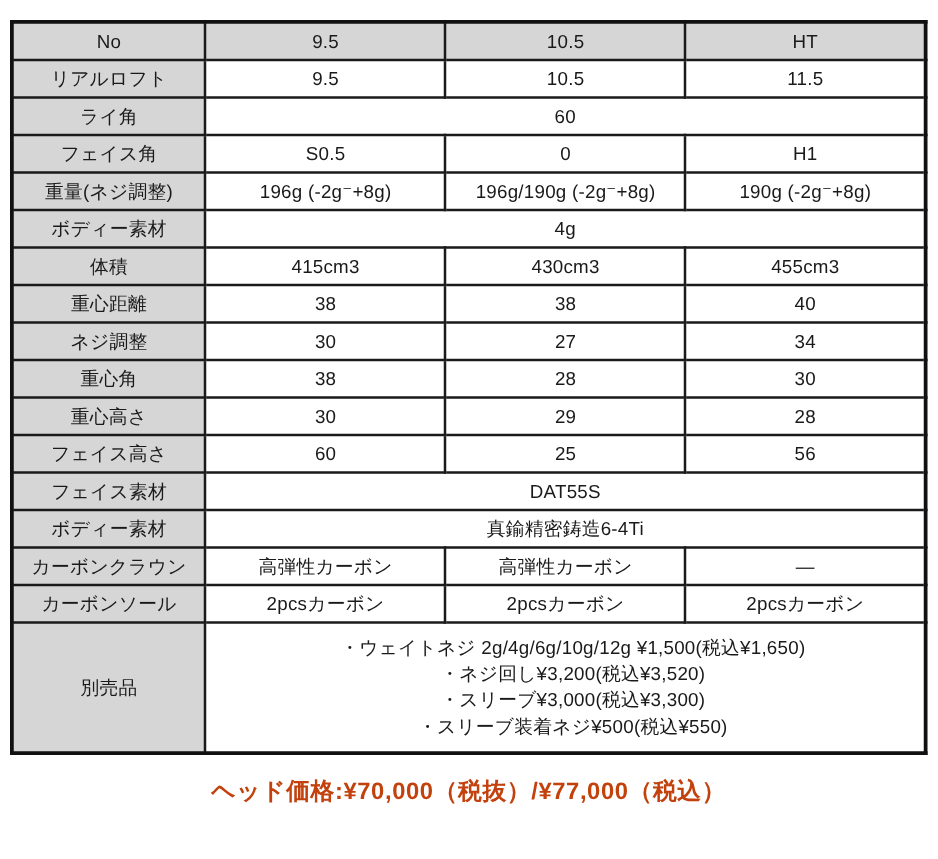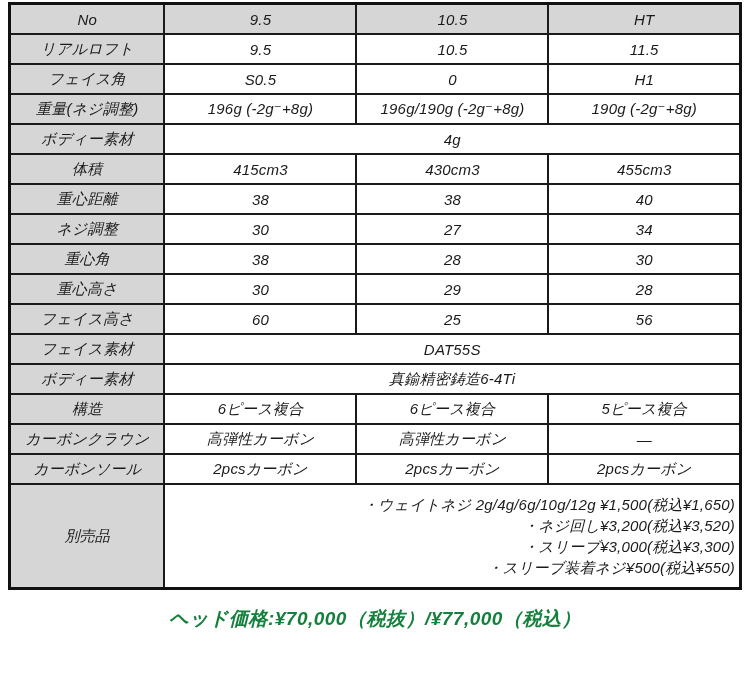--- a/index.html
+++ b/index.html
@@ -6,22 +6,21 @@
     margin: 0;
     padding: 0;
     background: #ffffff;
     width: 750px;
     height: 687px;
     overflow: hidden;
     font-family: "Liberation Sans", "DejaVu Sans", sans-serif;
     color: #1a1a1a;
   }
   .wrap {
-    padding: 2px 8px 0 8px;
-    font-style: italic;
+    padding: 16px 8px 0 8px;
   }
   table.spec {
     width: 734px;
     border-collapse: collapse;
     table-layout: fixed;
     border: 3px solid #111111;
   }
   col.c-label { width: 21.2%; }
   col.c-val   { width: 26.266%; }
   .spec th, .spec td {
@@ -32,34 +31,34 @@
     font-weight: 400;
     padding: 0 2px;
     height: 28px;
     background: #ffffff;
     letter-spacing: 0.2px;
   }
   .spec th.lbl, .spec th.hdr {
     background: #d6d6d6;
   }
   .spec td.parts {
-    text-align: right;
+    text-align: center;
     white-space: pre-wrap;
     padding: 9px 4px 9px 16px;
     line-height: 21px;
     font-size: 15px;
     height: auto;
   }
   .price-line {
     margin-top: 16px;
     text-align: center;
     font-size: 19px;
     font-weight: 700;
     letter-spacing: 0.5px;
-    color: #15803d;
+    color: #c2410c;
   }
 </style>
 </head>
 <body>
 
 <div class="wrap">
   <table class="spec">
     <colgroup>
       <col class="c-label">
         <col class="c-val">
@@ -71,20 +70,24 @@
       <th class="hdr">No</th>
       <th class="hdr">9.5</th>
       <th class="hdr">10.5</th>
       <th class="hdr">HT</th>
     </tr>
     <tr>
       <th class="lbl">リアルロフト</th>
       <td>9.5</td>
       <td>10.5</td>
       <td>11.5</td>
+    </tr>
+    <tr>
+      <th class="lbl">ライ角</th>
+      <td colspan="3">60</td>
     </tr>
     <tr>
       <th class="lbl">フェイス角</th>
       <td>S0.5</td>
       <td>0</td>
       <td>H1</td>
     </tr>
     <tr>
       <th class="lbl">重量(ネジ調整)</th>
       <td>196g (-2g⁻+8g)</td>
@@ -133,26 +136,20 @@
     </tr>
     <tr>
       <th class="lbl">フェイス素材</th>
       <td colspan="3">DAT55S</td>
     </tr>
     <tr>
       <th class="lbl">ボディー素材</th>
       <td colspan="3">真鍮精密鋳造6-4Ti</td>
     </tr>
     <tr>
-      <th class="lbl">構造</th>
-      <td>6ピース複合</td>
-      <td>6ピース複合</td>
-      <td>5ピース複合</td>
-    </tr>
-    <tr>
       <th class="lbl">カーボンクラウン</th>
       <td>高弾性カーボン</td>
       <td>高弾性カーボン</td>
       <td>―</td>
     </tr>
     <tr>
       <th class="lbl">カーボンソール</th>
       <td>2pcsカーボン</td>
       <td>2pcsカーボン</td>
       <td>2pcsカーボン</td>

